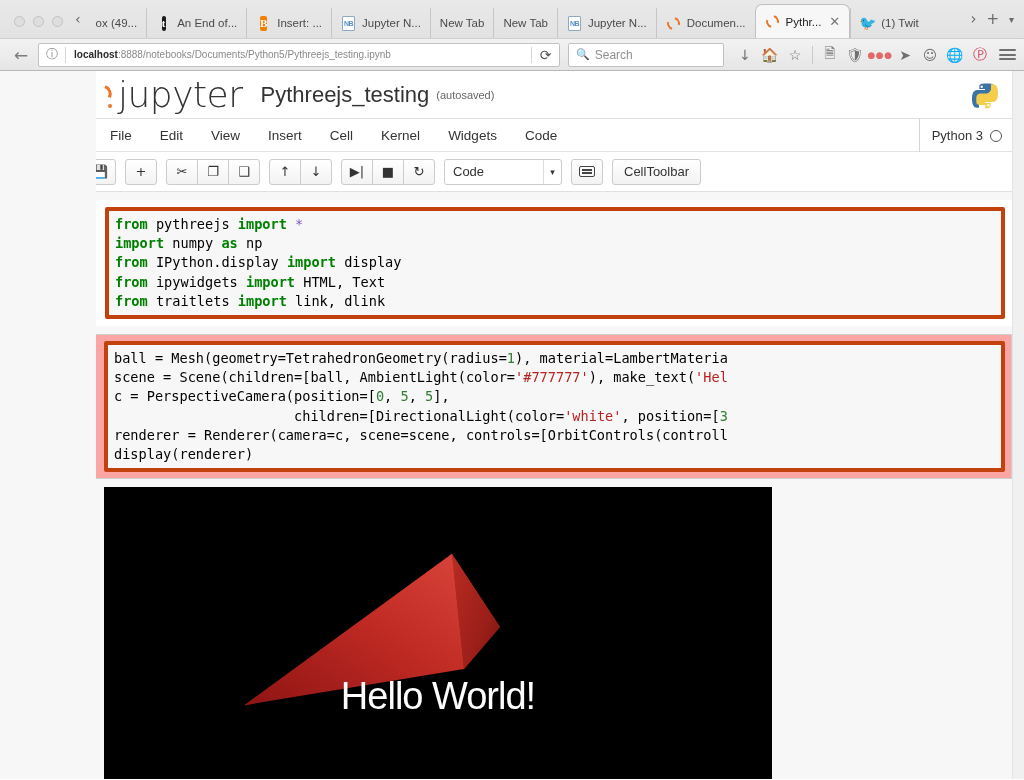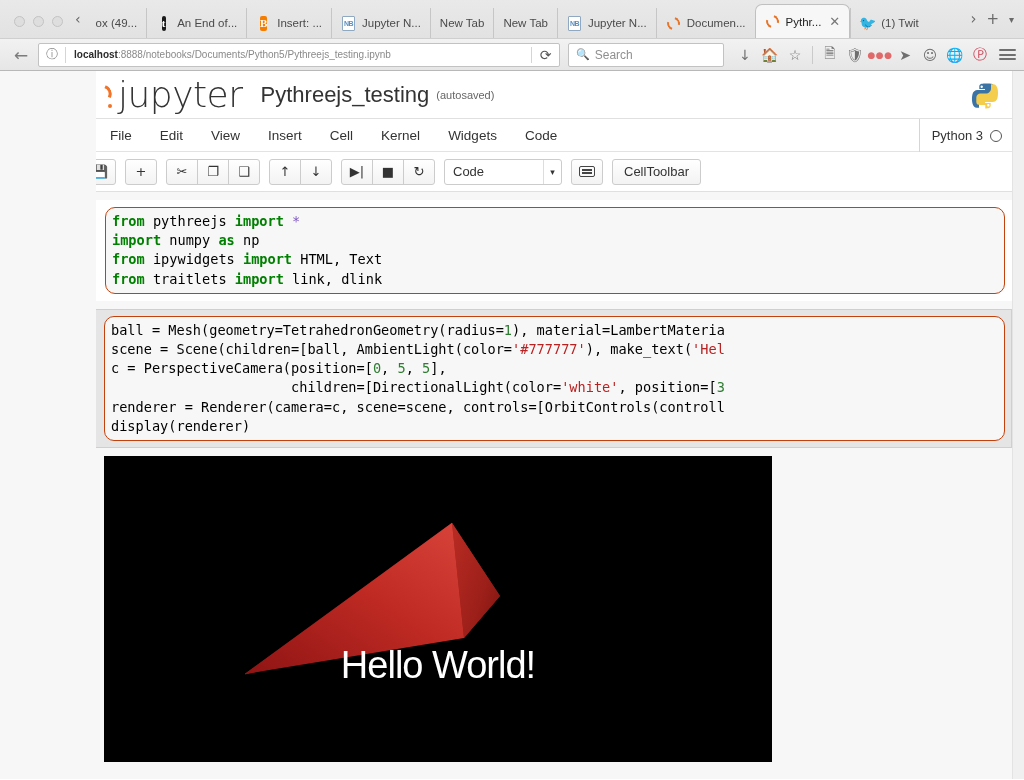--- a/index.html
+++ b/index.html
@@ -351,21 +351,21 @@
     background: #fff;
     margin: 0 12px 8px 12px;
     padding: 6px 6px 6px 0;
     display: flex;
     position: relative;
     border: 1px solid transparent;
   }
   .cell.selected {
     border: 1px solid #cfcfcf;
     border-left: none;
-    background: #e5e5e5;
+    background: #fca5a5;
   }
   .cell.selected::before {
     content: "";
     position: absolute;
     left: -1px; top: -1px; bottom: -1px;
     width: 5px;
     background: #42a5f5;
   }
   .prompt {
     width: 92px;
@@ -374,22 +374,22 @@
     padding: 5px 7px 0 0;
     font-family: "DejaVu Sans Mono", monospace;
     font-size: 13.5px;
     color: #303f9f;
     white-space: nowrap;
   }
   .code-area {
     flex: 1;
     min-width: 0;
     background: #f7f7f7;
-    border: 1px solid #c2410c;
-    border-radius: 10px;
+    border: 4px solid #c2410c;
+    border-radius: 2px;
     padding: 4px 6px;
     overflow: hidden;
   }
   .code-line {
     font-family: "DejaVu Sans Mono", monospace;
     font-size: 13.6px;
     line-height: 19.2px;
     color: #000;
     white-space: pre;
   }
@@ -641,20 +641,21 @@
     <div class="tb-text-btn">CellToolbar</div>
   </div>
 
   <div class="nb-body">
 
     <div class="cell">
       <div class="prompt">In [2]:</div>
       <div class="code-area">
         <div class="code-line"><span class="k">from </span>pythreejs <span class="k">import </span><span class="op">*</span></div>
         <div class="code-line"><span class="k">import </span>numpy <span class="k">as </span>np</div>
+        <div class="code-line"><span class="k">from </span>IPython.display <span class="k">import </span>display</div>
         <div class="code-line"><span class="k">from </span>ipywidgets <span class="k">import </span>HTML, Text</div>
         <div class="code-line"><span class="k">from </span>traitlets <span class="k">import </span>link, dlink</div>
       </div>
     </div>
 
     <div class="cell selected">
       <div class="prompt">In [4]:</div>
       <div class="code-area">
         <div class="code-line">ball = Mesh(geometry=TetrahedronGeometry(radius=<span class="n">1</span>), material=LambertMateria</div>
         <div class="code-line">scene = Scene(children=[ball, AmbientLight(color=<span class="s">'#777777'</span>), make_text(<span class="s">'Hel</span></div>

